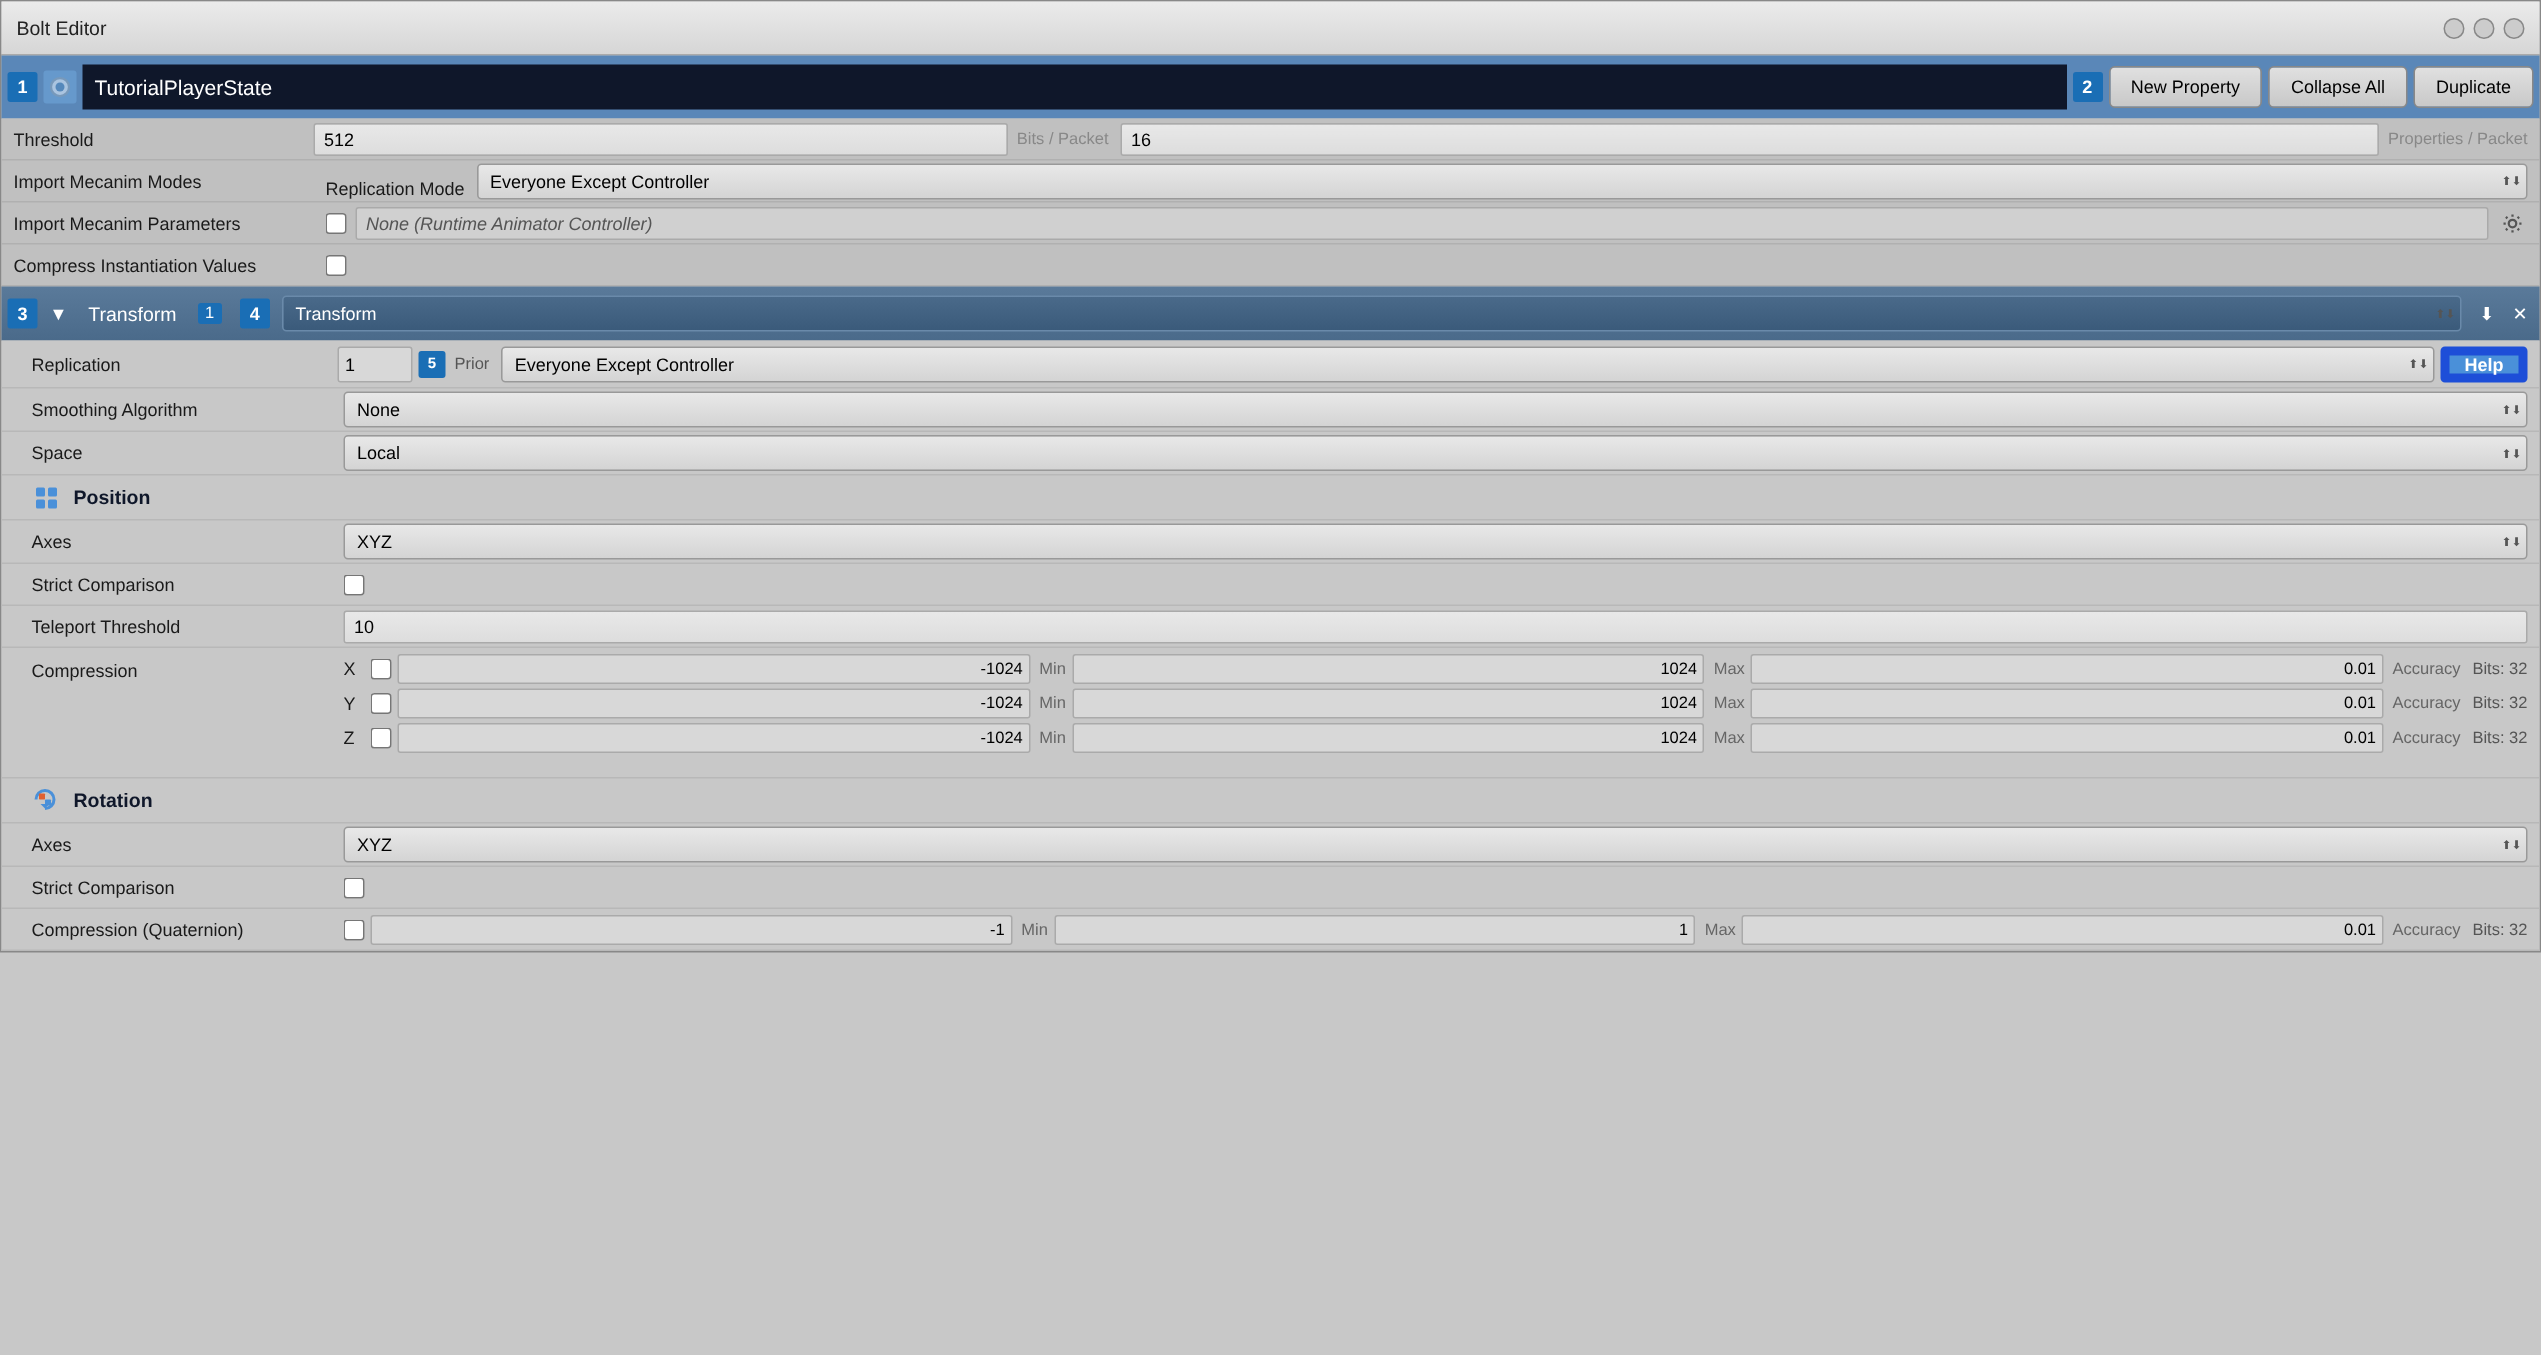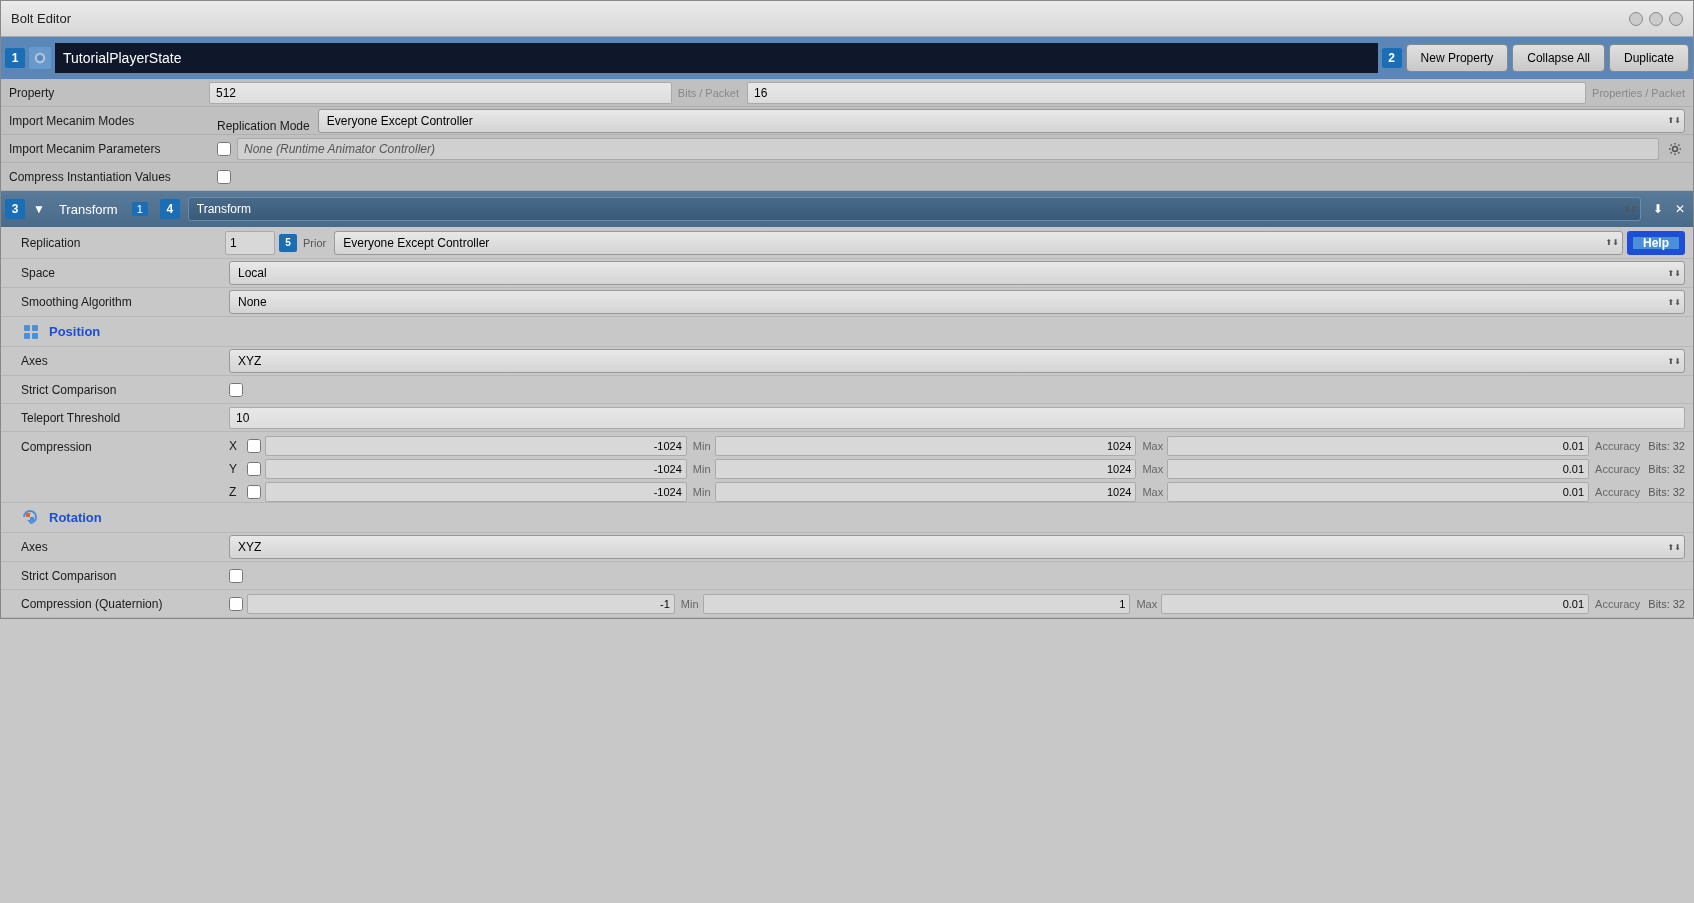--- a/index.html
+++ b/index.html
@@ -337,21 +337,21 @@
       width: 20px;
       height: 20px;
       display: flex;
       align-items: center;
       justify-content: center;
     }
 
     .position-title {
       font-weight: bold;
       font-size: 13px;
-      color: #1d4ed8;
+      color: #0f172a;
     }
 
     .checkbox-field {
       width: 14px;
       height: 14px;
       cursor: pointer;
     }
 
     .min-label, .max-label, .accuracy-label {
       color: #666;
@@ -440,21 +440,21 @@
         <button class="header-btn">New Property</button>
         <button class="header-btn">Collapse All</button>
         <button class="header-btn">Duplicate</button>
       </div>
     </div>
 
     <div class="props-area">
 
 
       <div class="bandwidth-row">
-        <span class="prop-label">Property</span>
+        <span class="prop-label">Threshold</span>
         <div style="flex:1; display:flex; align-items:center; gap:6px; max-width:530px;">
           <input class="text-field" type="text" value="512" style="flex: 1 1 0%;">
           <span class="bits-label">Bits / Packet</span>
         </div>
         <div style="flex:1; display:flex; align-items:center; gap:6px; padding-left:8px;">
           <input class="text-field" type="text" value="16" style="flex: 1 1 0%;">
           <span class="bits-label">Properties / Packet</span>
         </div>
       </div>
 
@@ -515,33 +515,33 @@
         <span class="priority-label" style="color:#555; font-size:11px; margin-left:2px;">Prior</span>
         <div class="dropdown-wrap" style="flex:1;">
           <select class="dropdown-field dropdown-full">
             <option>Everyone Except Controller</option>
           </select>
         </div>
         <button class="help-btn">Help</button>
       </div>
 
       <div class="sub-prop-row">
+        <span class="sub-prop-label">Smoothing Algorithm</span>
+        <div class="dropdown-wrap" style="flex:1;">
+          <select class="dropdown-field dropdown-full">
+            <option>None</option>
+          </select>
+        </div>
+      </div>
+
+      <div class="sub-prop-row">
         <span class="sub-prop-label">Space</span>
         <div class="dropdown-wrap" style="flex:1;">
           <select class="dropdown-field dropdown-full">
             <option>Local</option>
-          </select>
-        </div>
-      </div>
-
-      <div class="sub-prop-row">
-        <span class="sub-prop-label">Smoothing Algorithm</span>
-        <div class="dropdown-wrap" style="flex:1;">
-          <select class="dropdown-field dropdown-full">
-            <option>None</option>
           </select>
         </div>
       </div>
 
       <div class="position-header">
         <div class="position-icon">
           <svg width="18" height="18" viewBox="0 0 18 18">
             <rect x="2" y="2" width="6" height="6" fill="#4a90d9" rx="1"></rect>
             <rect x="10" y="2" width="6" height="6" fill="#4a90d9" rx="1"></rect>
             <rect x="2" y="10" width="6" height="6" fill="#4a90d9" rx="1"></rect>
@@ -563,21 +563,21 @@
       <div class="sub-prop-row">
         <span class="sub-prop-label">Strict Comparison</span>
         <input type="checkbox" class="checkbox-field" style="">
       </div>
 
       <div class="sub-prop-row">
         <span class="sub-prop-label">Teleport Threshold</span>
         <input class="text-field text-field-full" type="text" value="10" style="">
       </div>
 
-      <div class="sub-prop-row" style="align-items:flex-start; padding-top:4px; padding-bottom:0;">
+      <div class="sub-prop-row" style="align-items:flex-start; padding-top:4px; padding-bottom:16px;">
         <span class="sub-prop-label" style="padding-top:4px;">Compression</span>
         <div style="flex:1; display:flex; flex-direction:column; gap:3px;">
 
           <div style="display:flex; align-items:center; gap:4px;">
             <span style="font-size:12px; width:14px;">X</span>
             <input type="checkbox" class="checkbox-field" style="">
             <input class="val-input" type="text" value="-1024" style="flex: 1 1 0%; text-align: right;">
             <span class="min-label">Min</span>
             <input class="val-input" type="text" value="1024" style="flex: 1 1 0%;">
             <span class="max-label">Max</span>

